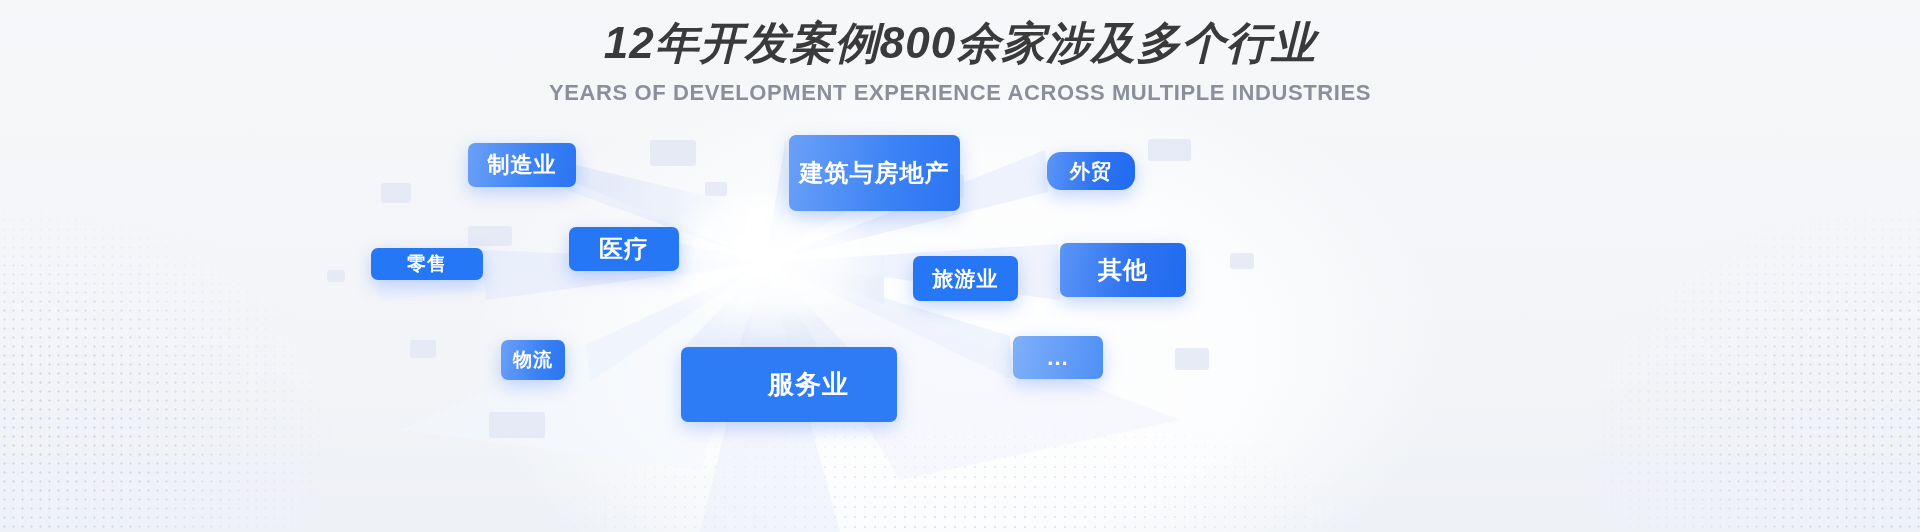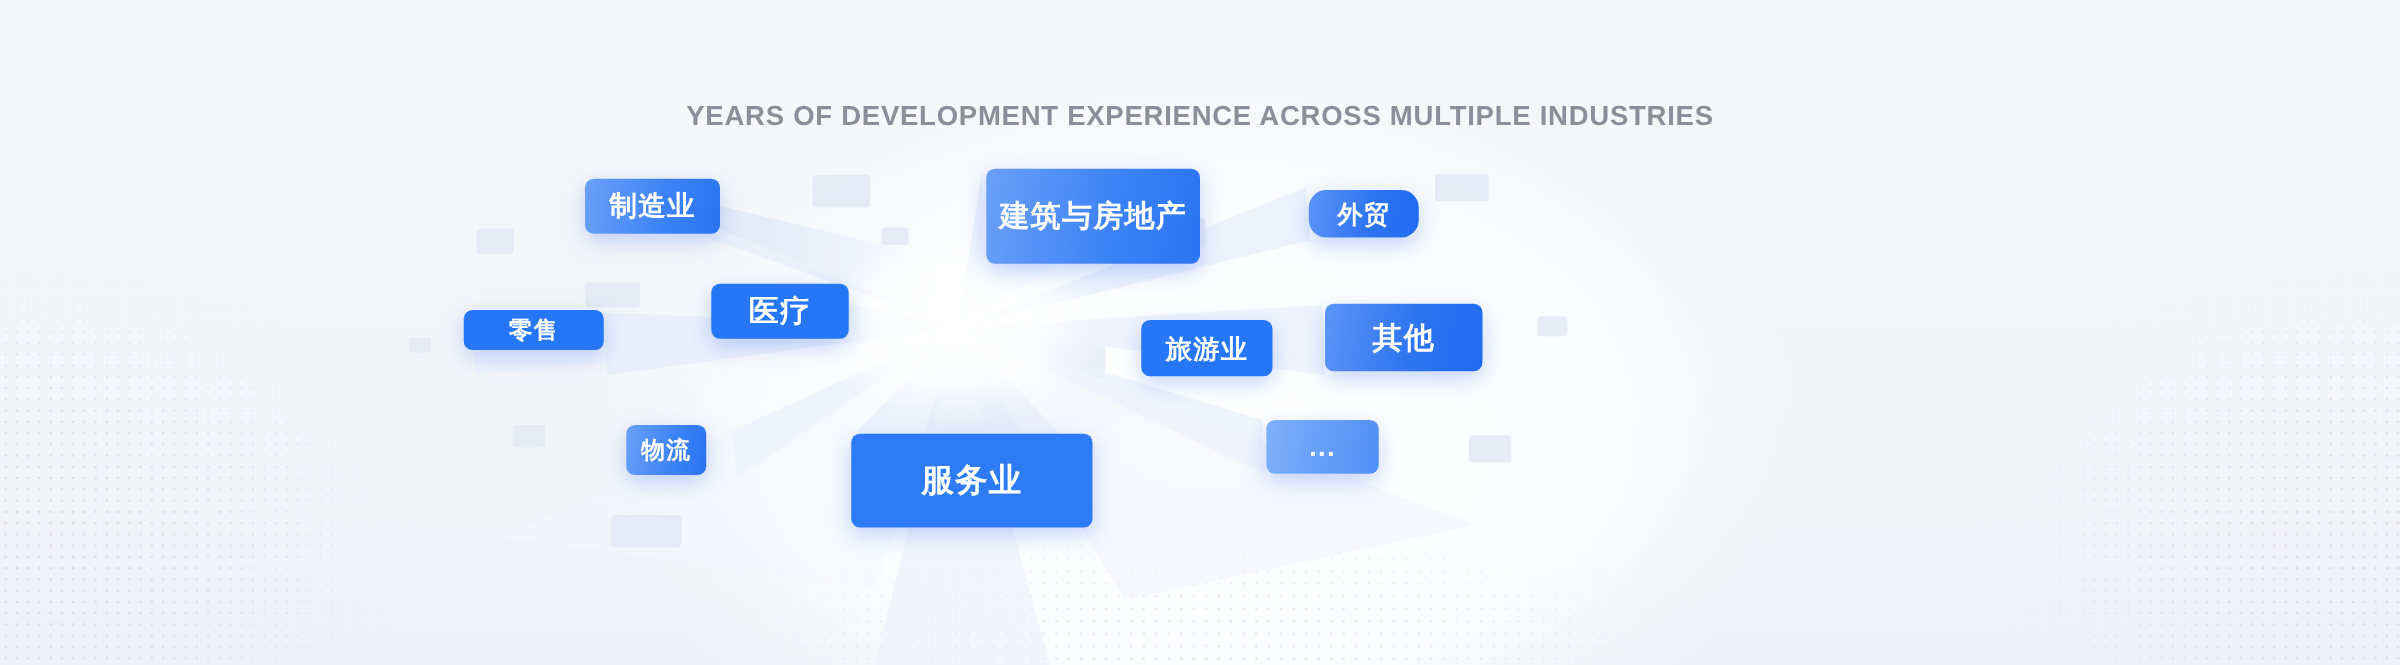--- a/index.html
+++ b/index.html
@@ -140,36 +140,37 @@
       <div class="ghost" style="left: 705px; top: 182px; width: 22px; height: 14px;"></div>
       <div class="ghost" style="left: 907px; top: 174px; width: 57px; height: 24px;"></div>
       <div class="ghost" style="left: 1148px; top: 139px; width: 43px; height: 22px;"></div>
       <div class="ghost" style="left: 410px; top: 340px; width: 26px; height: 18px;"></div>
       <div class="ghost" style="left: 489px; top: 412px; width: 56px; height: 26px;"></div>
       <div class="ghost" style="left: 1175px; top: 348px; width: 34px; height: 22px;"></div>
       <div class="ghost" style="left: 1230px; top: 253px; width: 24px; height: 16px;"></div>
       <div class="ghost" style="left: 327px; top: 270px; width: 18px; height: 12px;"></div>
     </div>
 
+  <div class="title">12年开发案例800余家涉及多个行业</div>
   <div class="subtitle">YEARS OF DEVELOPMENT EXPERIENCE ACROSS MULTIPLE INDUSTRIES</div>
 
   <div id="tags">
       <div class="tag g2" style="left: 468px; top: 143px; width: 108px; height: 44px; font-size: 22px;">
         <span>制造业</span>
       </div>
       <div class="tag solid" style="left: 569px; top: 227px; width: 110px; height: 44px; font-size: 24px;">
         <span>医疗</span>
       </div>
       <div class="tag solid" style="left: 371px; top: 248px; width: 112px; height: 32px; font-size: 19px; align-items: center;">
         <span>零售</span>
       </div>
       <div class="tag g2" style="left: 501px; top: 340px; width: 64px; height: 40px; font-size: 19px;">
         <span>物流</span>
       </div>
-      <div class="tag solid2" style="left: 681px; top: 347px; width: 193px; height: 75px; font-size: 26px;">
+      <div class="tag solid2" style="left: 681px; top: 347px; width: 177px; height: 75px; font-size: 26px; padding-left: 39px;">
         <span>服务业</span>
       </div>
       <div class="tag g2" style="left: 789px; top: 135px; width: 171px; height: 76px; font-size: 24px;">
         <span>建筑与房地产</span>
       </div>
       <div class="tag g1" style="left: 1047px; top: 152px; width: 88px; height: 38px; font-size: 20px; border-radius: 14px;">
         <span>外贸</span>
       </div>
       <div class="tag solid" style="left: 885px; top: 256px; width: 105px; height: 45px; font-size: 21px; margin-left: 28px;">
         <span>旅游业</span>

